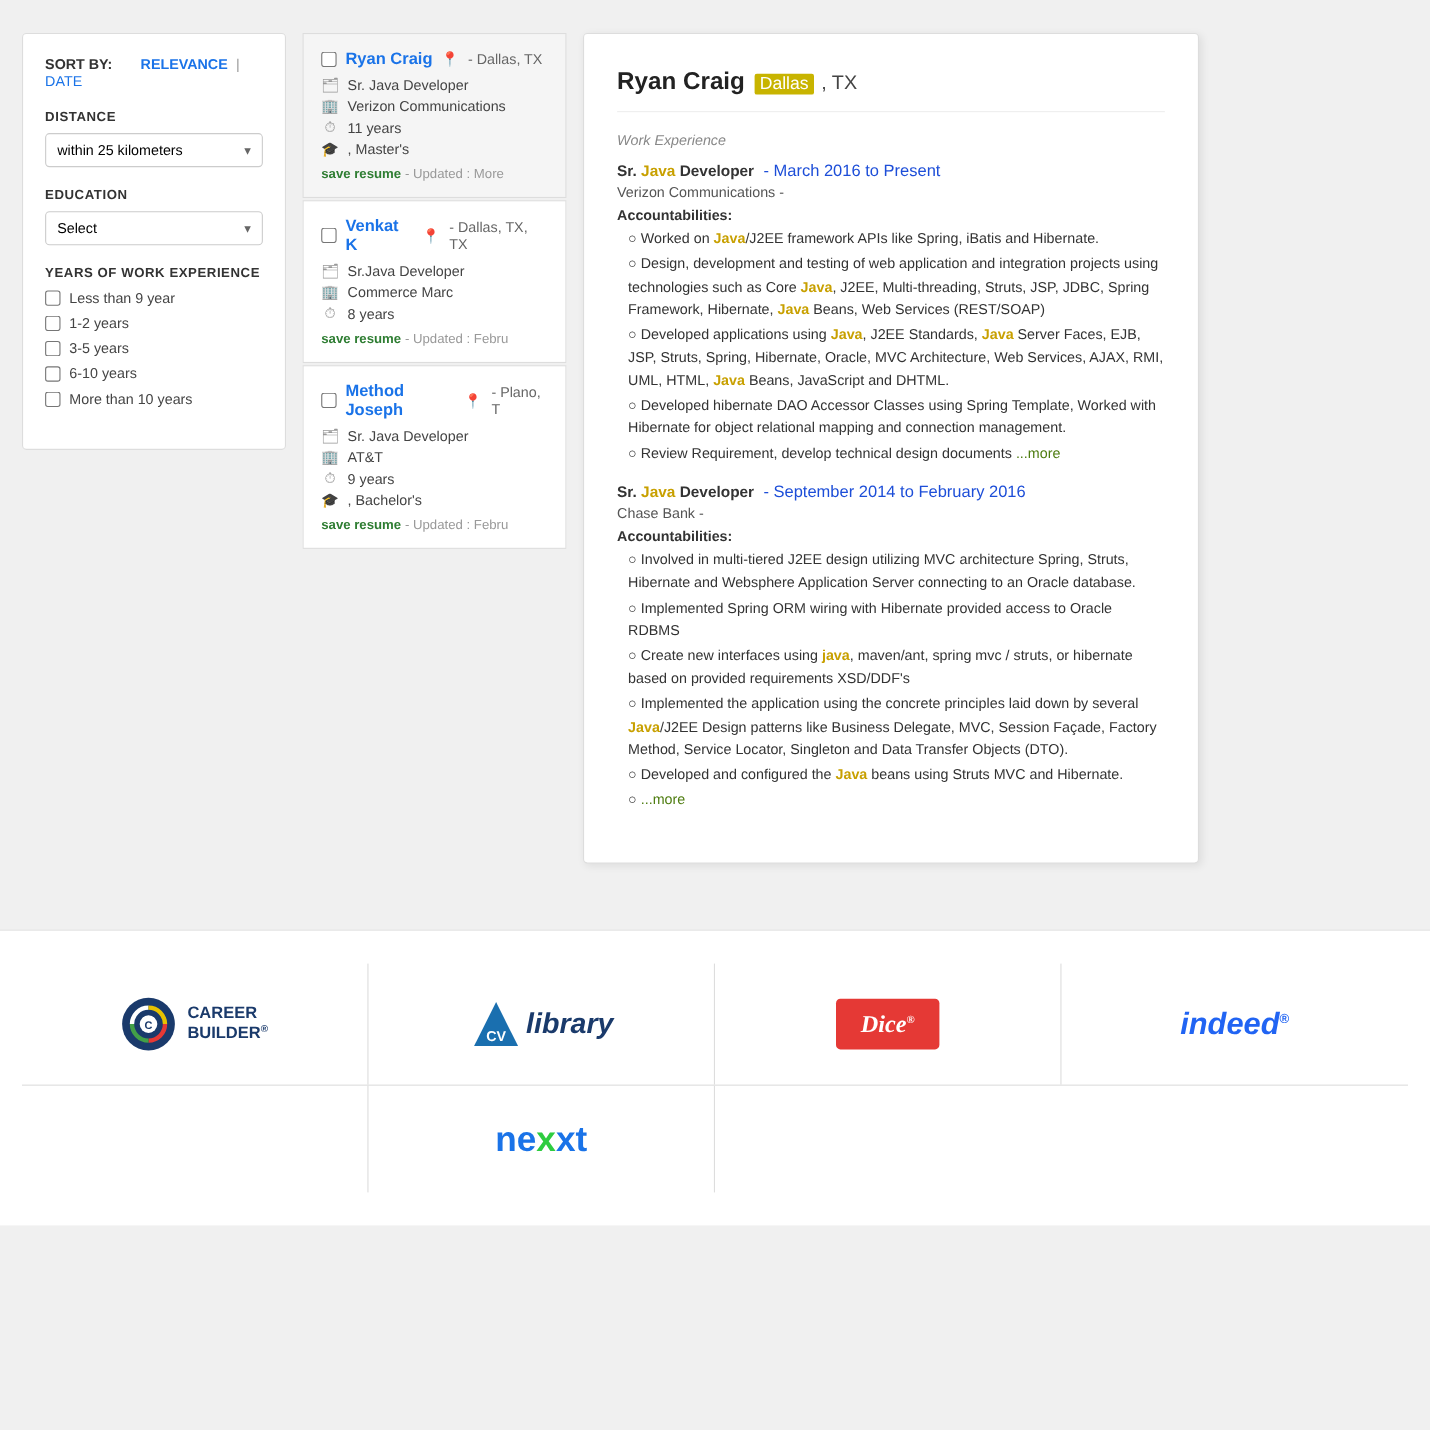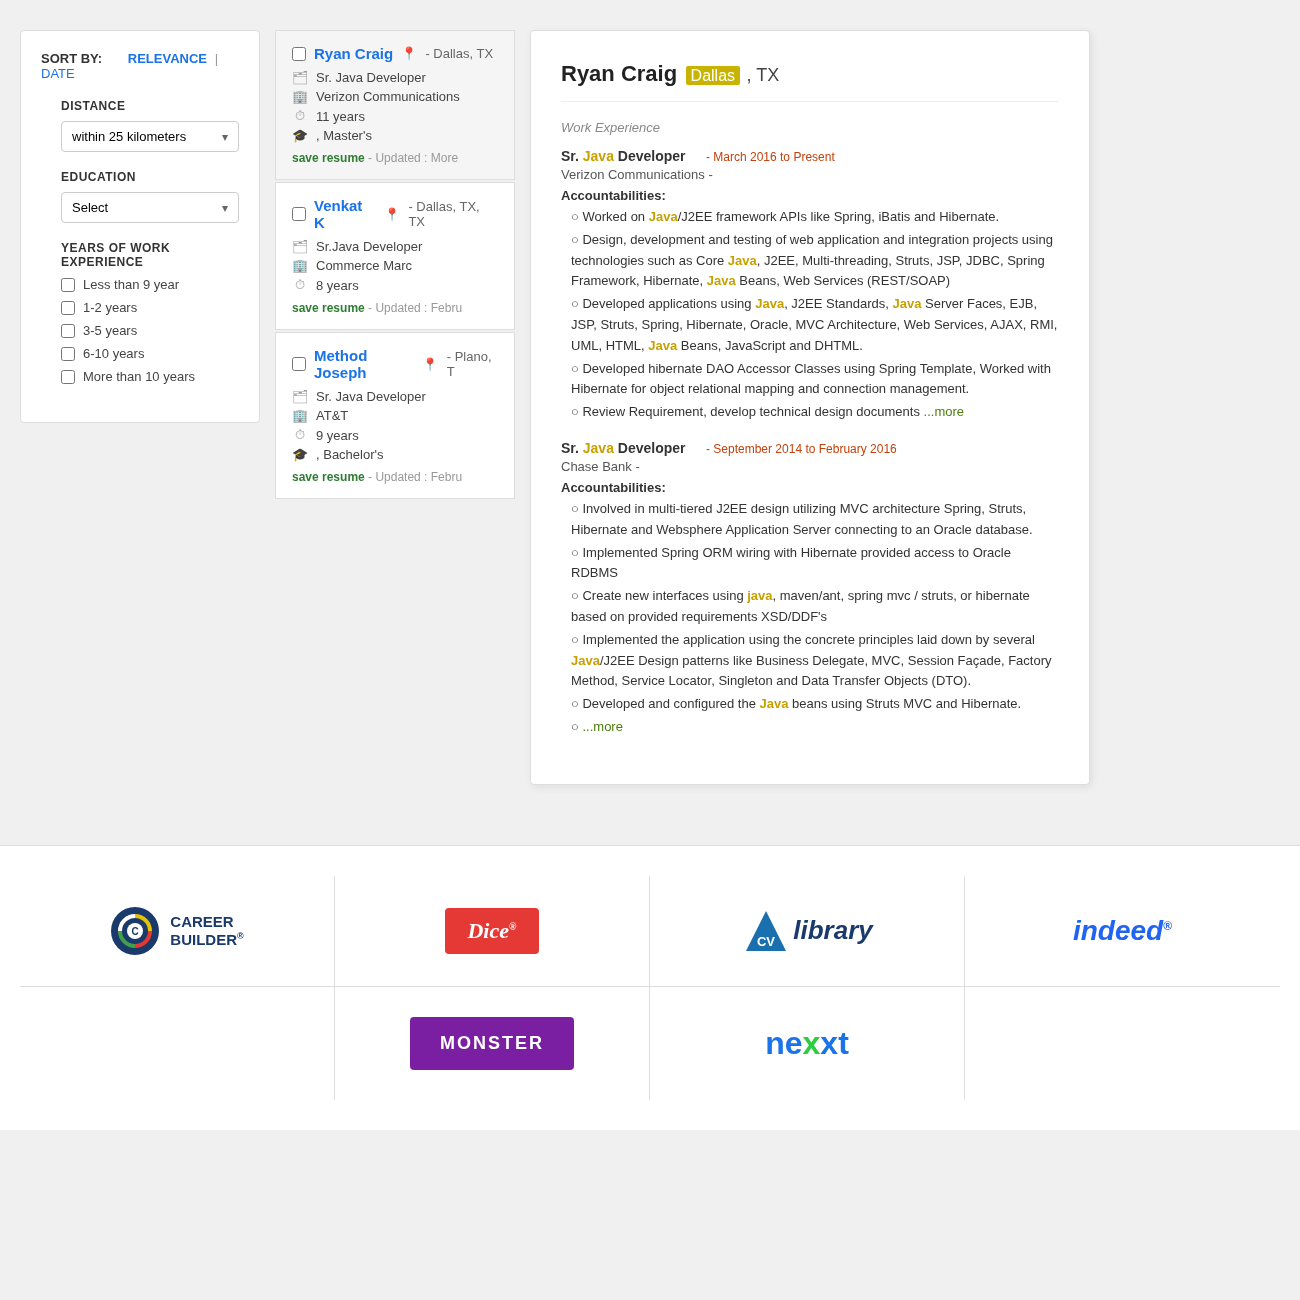--- a/index.html
+++ b/index.html
@@ -28,21 +28,21 @@
       margin-bottom: 18px;
       font-size: 13px;
       color: #333;
     }
 
     .sort-by span.label { font-weight: bold; color: #333; }
     .sort-by a.active { color: #1a73e8; font-weight: bold; text-decoration: none; padding-left: 22px; }
     .sort-by a { color: #1a73e8; text-decoration: none; }
     .sort-by .separator { color: #999; margin: 0 4px; }
 
-    .filter-section { margin-bottom: 18px; margin-left: 20px; }
+    .filter-section { margin-bottom: 18px; }
     .filter-label {
       font-size: 12px;
       font-weight: bold;
       color: #333;
       margin-bottom: 8px;
       text-transform: uppercase;
       letter-spacing: 0.5px;
     }
 
     .dropdown-wrapper {
@@ -204,23 +204,23 @@
 
     .job-title {
       font-size: 14px;
       font-weight: bold;
       color: #333;
     }
 
     .java-highlight { color: #c8a000; font-weight: bold; }
 
     .job-dates {
-      font-size: 12px;
-      color: #c2410c;
-      margin-left: 16px;
+      font-size: 15px;
+      color: #1d4ed8;
+      margin-left: 4px;
     }
 
     .company-name {
       font-size: 13px;
       color: #555;
       margin: 2px 0 6px 0;
     }
 
     .accountability-title {
       font-size: 13px;
@@ -539,51 +539,48 @@
           <text x="25" y="29" text-anchor="middle" font-size="10" font-weight="bold" fill="#1a3a6b">C</text>
         </svg>
         <div class="cb-text">
           <div>CAREER</div>
           <div>BUILDER<sup class="cb-reg">®</sup></div>
         </div>
       </div>
     </div>
 
     <div class="partner-cell">
-      <div class="dice-logo">
-        Dice<sup class="dice-reg">®</sup>
-      </div>
-    </div>
-
-    <div class="partner-cell">
       <div style="display:flex;align-items:center;">
         <svg width="50" height="50" viewBox="0 0 50 50">
           <polygon points="25,5 45,45 5,45" fill="#1a6faf"></polygon>
           <text x="25" y="40" text-anchor="middle" font-size="13" font-weight="bold" fill="#fff">CV</text>
         </svg>
         <span style="font-size:26px;font-weight:bold;color:#1a3a6b;font-style:italic;margin-left:2px;">library</span>
       </div>
     </div>
 
     <div class="partner-cell">
+      <div class="dice-logo">
+        Dice<sup class="dice-reg">®</sup>
+      </div>
+    </div>
+
+    <div class="partner-cell">
       <div style="display:flex;align-items:center;">
         <span style="font-size:28px;font-weight:bold;color:#2164f3;font-style:italic;">
           <span style="color:#2164f3;">i</span>ndeed<sup style="font-size:12px;vertical-align:super;font-style:normal;">®</sup>
         </span>
       </div>
     </div>
   </div>
 
   <div class="partners-grid-bottom">
 
     <div class="partner-cell"></div>
 
-    <div class="partner-cell">
-      <div class="monster-logo">MonsteR</div>
-    </div>
 
     <div class="partner-cell">
       <div class="nexxt-logo">
         ne<span class="nexxt-x">x</span>xt
       </div>
     </div>
 
     <div class="partner-cell"></div>
   </div>
 </div>

